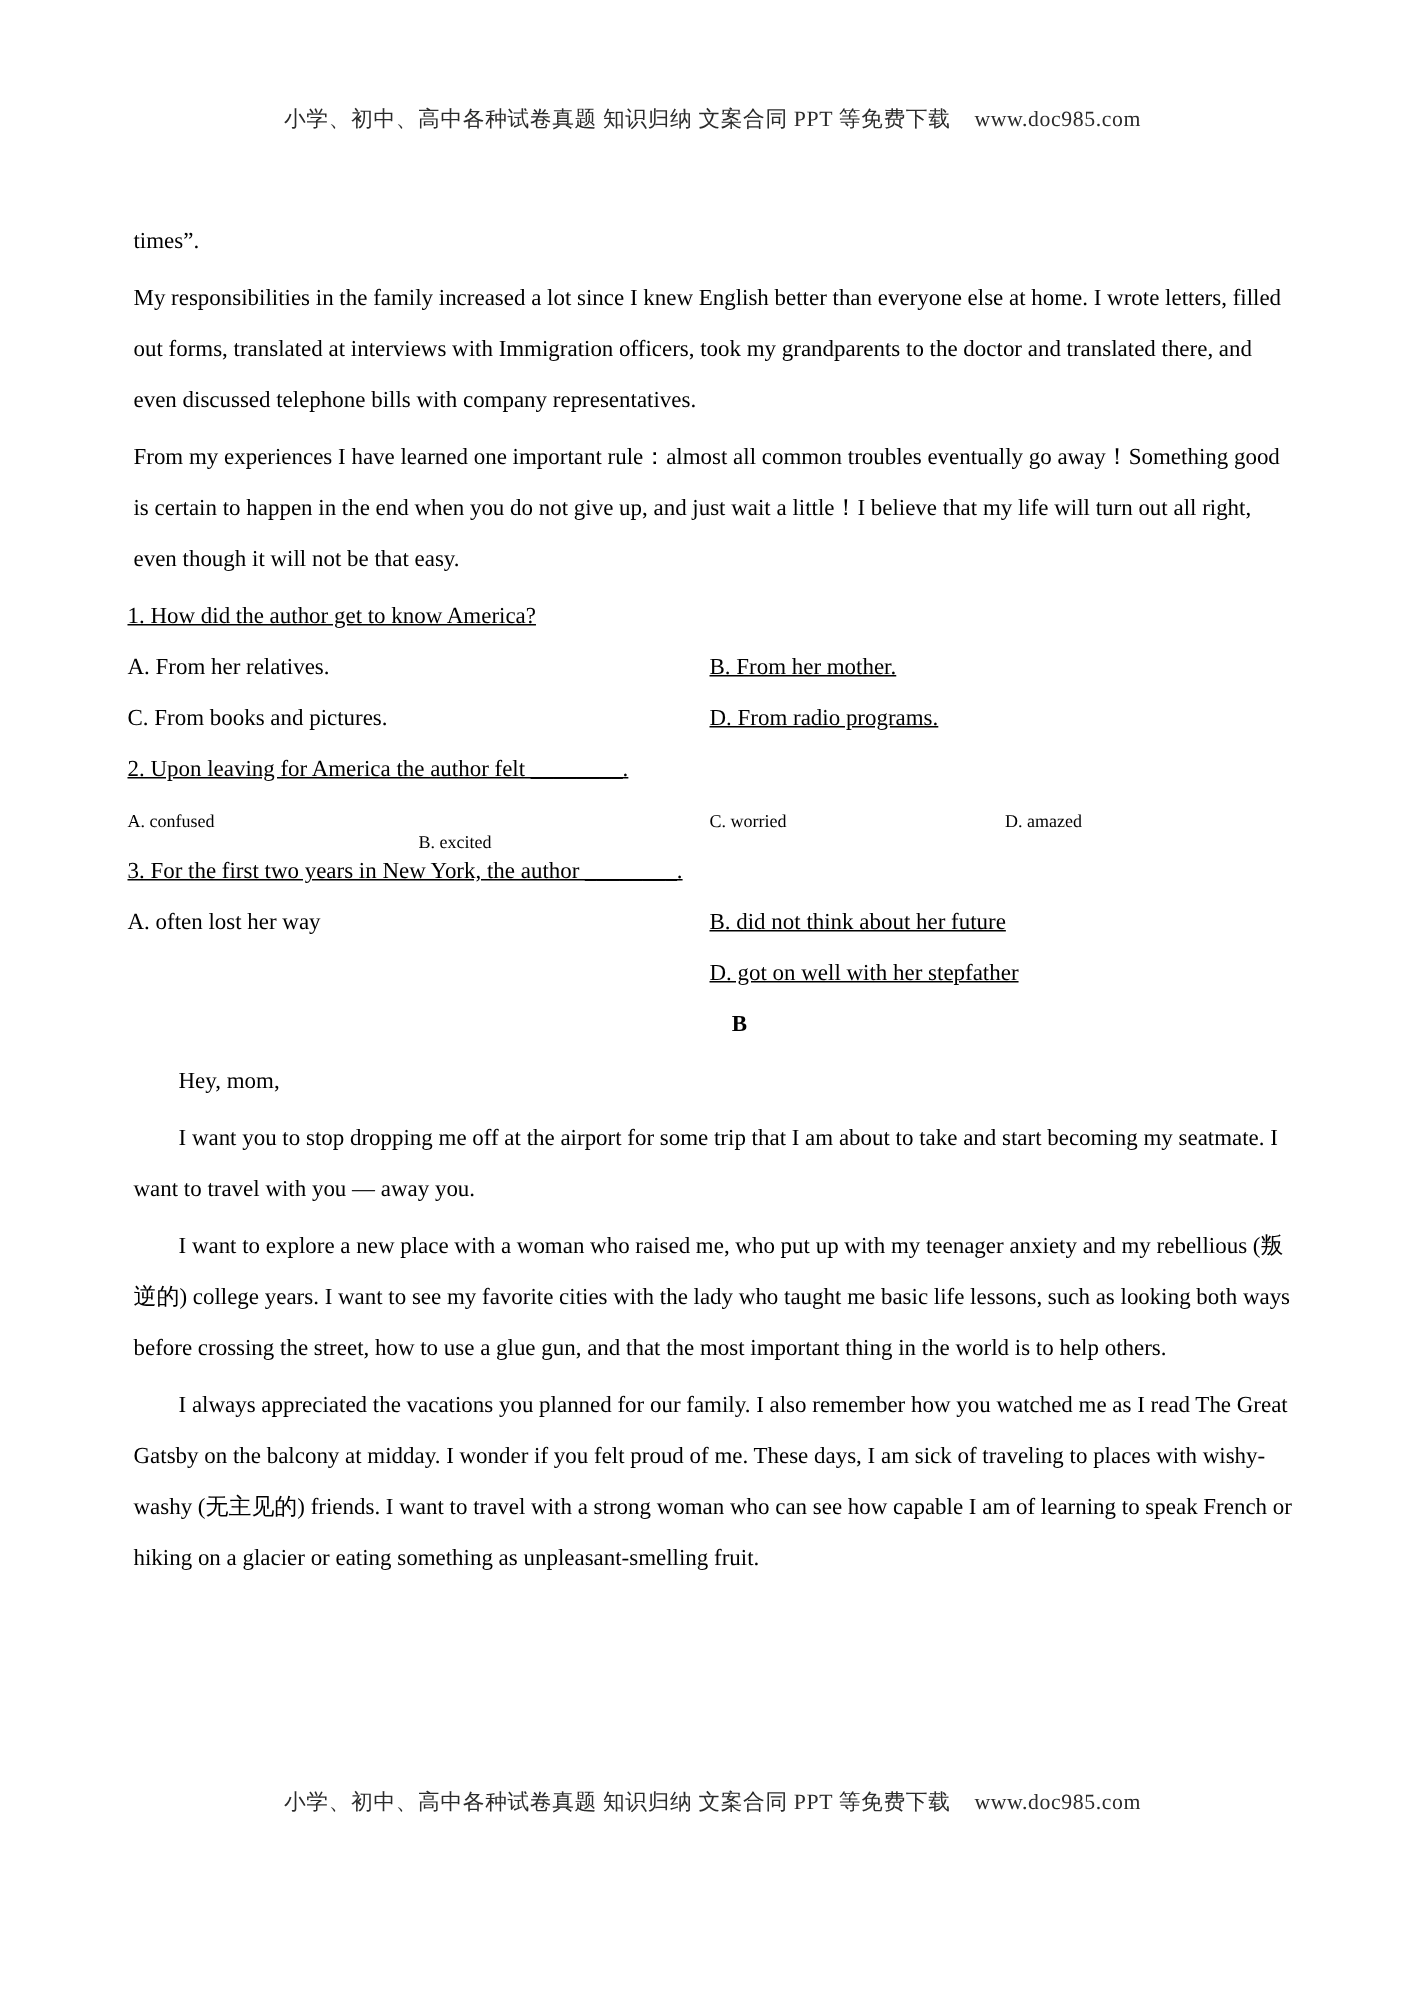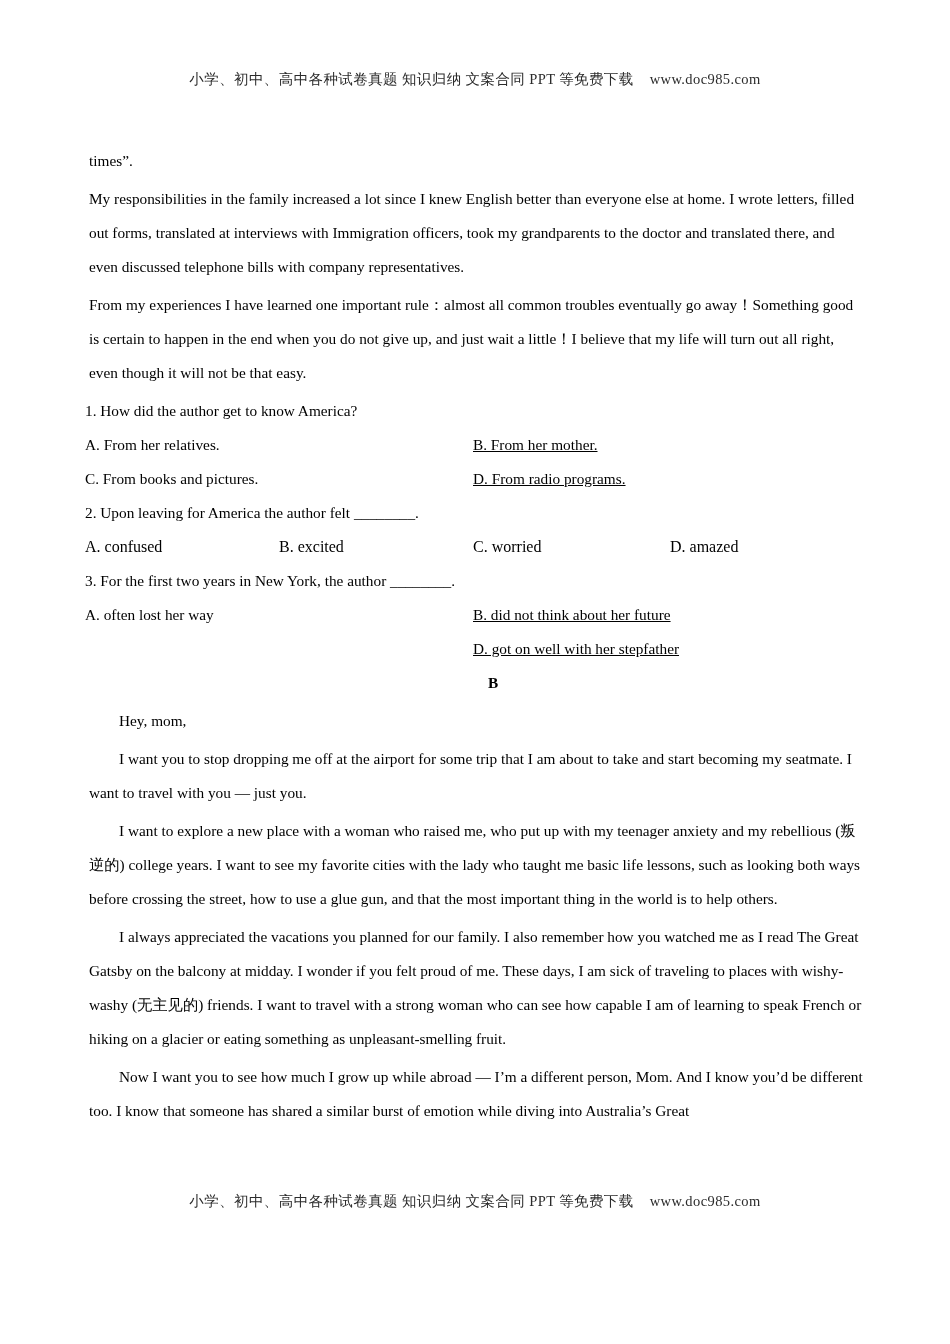--- a/index.html
+++ b/index.html
@@ -58,39 +58,40 @@
 
   .para {
     margin: 4px;
   }
   .para .line.indent { text-indent: 30px; }
 
   
   .question-stem {
     font-size: 15.3px;
     line-height: 34px;
+    text-decoration: underline;
   }
 
   .opts2 {
     position: relative;
     height: 34px;
     font-size: 15.3px;
     line-height: 34px;
   }
   .opts2 .col-a { position: absolute; left: 0px; top: 0; }
   .opts2 .col-b { position: absolute; left: 388px; top: 0; text-decoration: underline; }
 
   .opts4 {
     position: relative;
     height: 34px;
-    font-size: 16px;
+    font-size: 12px;
     line-height: 34px;
   }
   .opts4 .c1 { position: absolute; left: 0px;   top: 0; }
-  .opts4 .c2 { position: absolute; left: 194px; top: 0; }
+  .opts4 .c2 { position: absolute; left: 194px; top: 14px; }
   .opts4 .c3 { position: absolute; left: 388px; top: 0; }
   .opts4 .c4 { position: absolute; left: 585px; top: 0; }
 
   
   .section-label {
     text-align: center;
     font-weight: bold;
     font-size: 15.3px;
     line-height: 34px;
     width: 820px;
@@ -153,34 +154,31 @@
       </div>
     </div>
 
     <div class="section-label">B</div>
 
     <div class="para">
       <div class="line indent">Hey, mom,</div>
     </div>
 
     <div class="para">
-      <div class="line indent">I want you to stop dropping me off at the airport for some trip that I am about to take and start becoming my seatmate. I want to travel with you — just you.</div>
+      <div class="line indent">I want you to stop dropping me off at the airport for some trip that I am about to take and start becoming my seatmate. I want to travel with you — away you.</div>
     </div>
 
     <div class="para">
       <div class="line indent">I want to explore a new place with a woman who raised me, who put up with my teenager anxiety and my rebellious (叛逆的) college years. I want to see my favorite cities with the lady who taught me basic life lessons, such as looking both ways before crossing the street, how to use a glue gun, and that the most important thing in the world is to help others.</div>
     </div>
 
     <div class="para">
       <div class="line indent">I always appreciated the vacations you planned for our family. I also remember how you watched me as I read The Great Gatsby on the balcony at midday. I wonder if you felt proud of me. These days, I am sick of traveling to places with wishy-washy (无主见的) friends. I want to travel with a strong woman who can see how capable I am of learning to speak French or hiking on a glacier or eating something as unpleasant-smelling fruit.</div>
     </div>
 
-    <div class="para">
-      <div class="line indent">Now I want you to see how much I grow up while abroad — I’m a different person, Mom. And I know you’d be different too. I know that someone has shared a similar burst of emotion while diving into Australia’s Great</div>
-    </div>
 
   </div>
 
   <div class="watermark footer-wm">
     <span>小学、初中、高中各种试卷真题  知识归纳  文案合同  PPT 等免费下载</span><span class="wm-url">www.doc985.com</span>
   </div>
 
 </div>
 
 </body></html>

